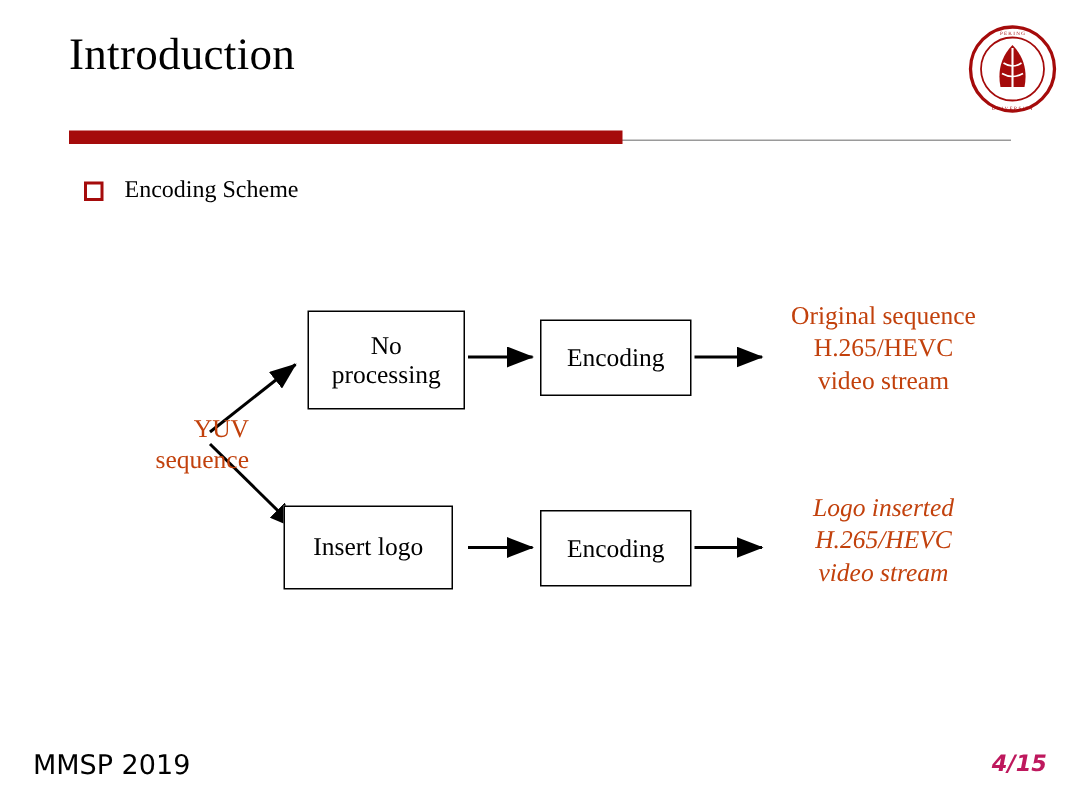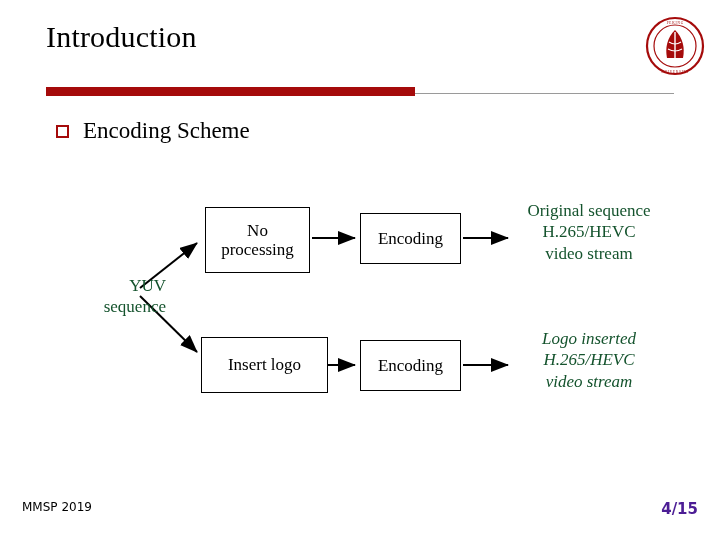--- a/index.html
+++ b/index.html
@@ -54,21 +54,21 @@
   }
   .bullet-square {
     width: 13px;
     height: 13px;
     border: 2px solid #a50b0b;
     box-sizing: border-box;
     margin-right: 14px;
   }
   .bullet-text {
     font-family: "Liberation Serif", serif;
-    font-size: 23px;
+    font-size: 16px;
     color: #000000;
   }
 
   
   .diagram {
     position: absolute;
     left: 0;
     top: 0;
     width: 720px;
     height: 540px;
@@ -85,51 +85,52 @@
     align-items: center;
     justify-content: center;
     text-align: center;
     line-height: 1.12;
     background: #ffffff;
   }
   .label {
     position: absolute;
     font-family: "Liberation Serif", serif;
     font-size: 17px;
-    color: #14532d;
+    color: #c2410c;
     text-align: center;
     line-height: 1.25;
   }
 
   .node-noproc    { left: 205px; top: 207px; width: 105px; height: 66px; }
-  .node-insert    { left: 201px; top: 337px; width: 127px; height: 56px; }
+  .node-insert    { left: 189px; top: 337px; width: 113px; height: 56px; }
   .node-enc1      { left: 360px; top: 213px; width: 101px; height: 51px; }
   .node-enc2      { left: 360px; top: 340px; width: 101px; height: 51px; }
 
   .label-yuv      { left: 46px;  top: 275px; width: 120px; text-align: right; }
   .label-out1     { left: 496px; top: 200px; width: 186px; }
   .label-out2     { left: 496px; top: 328px; width: 186px; font-style: italic; }
 
   
   .footer-left {
     position: absolute;
     left: 22px;
     top: 500px;
     font-family: "DejaVu Sans", sans-serif;
-    font-size: 12px;
+    font-size: 18px;
     color: #000000;
   }
   .footer-right {
     position: absolute;
     right: 22px;
     top: 500px;
     font-family: "DejaVu Sans", sans-serif;
     font-size: 15px;
     font-weight: bold;
-    color: #4c1d95;
+    color: #be185d;
+    font-style: italic;
   }
 
   
   .logo {
     position: absolute;
     left: 645px;
     top: 16px;
     width: 60px;
     height: 60px;
   }

